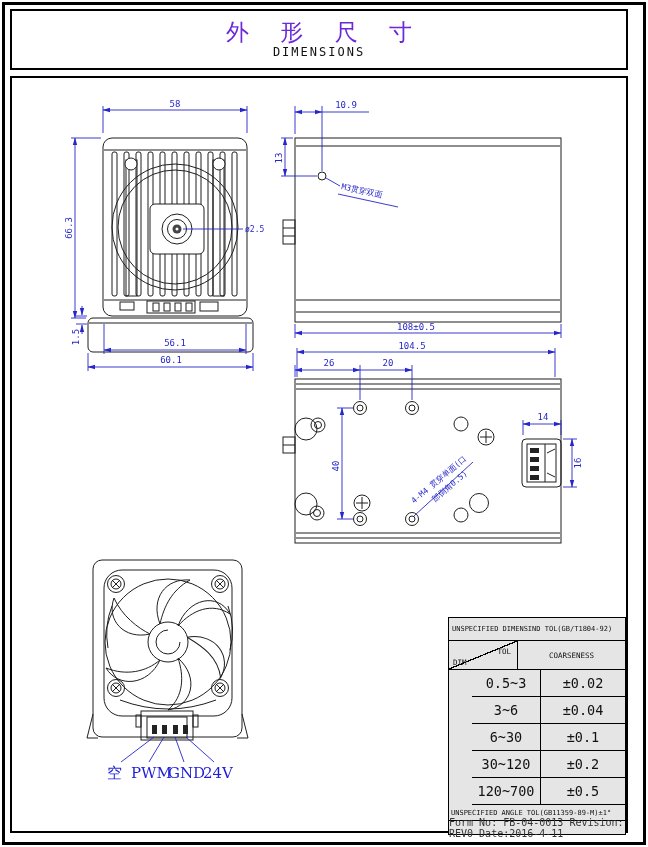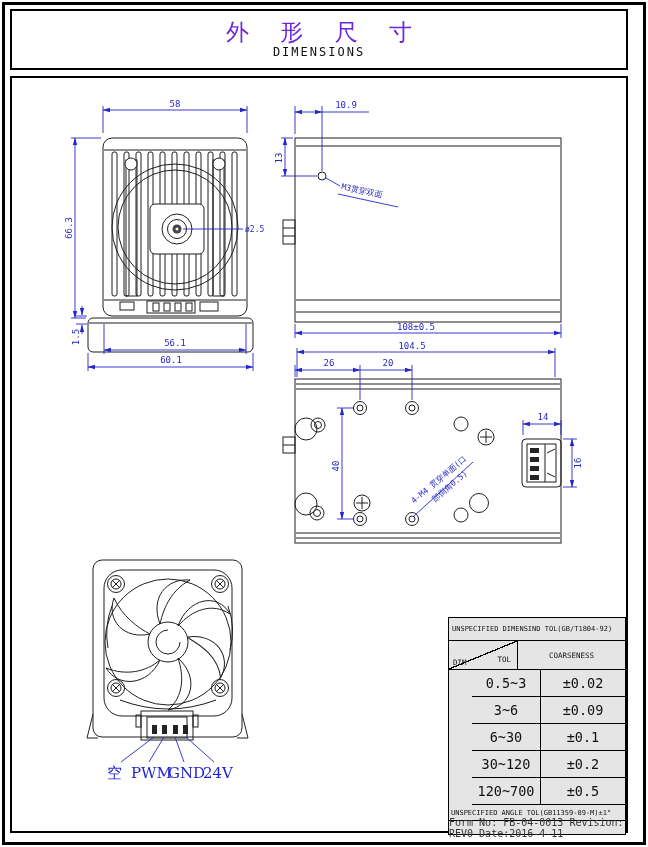--- a/index.html
+++ b/index.html
@@ -24,21 +24,21 @@
              font-family:"DejaVu Sans Mono", monospace;color:#111;}
   .tt-title{height:22px;border-bottom:1px solid #000;font-size:7px;display:flex;align-items:center;padding-left:3px;}
   .tt-row{display:flex;border-bottom:1px solid #000;}
   .tt-c1{width:68px;border-right:1px solid #000;display:flex;align-items:center;justify-content:center;}
   .tt-c2{flex:1;display:flex;align-items:center;justify-content:center;}
   .tt-head{height:28px;font-size:7.5px;}
   .tt-data{height:26px;font-size:13.5px;margin-left:23px;}
   .diag{position:relative;}
   .diag:before{content:"";position:absolute;left:0;top:0;width:100%;height:100%;
      background:linear-gradient(to bottom right, transparent calc(50% - 0.6px), #000 calc(50% - 0.6px), #000 calc(50% + 0.6px), transparent calc(50% + 0.6px));}
-  .diag-tol{position:absolute;top:14px;right:6px;}
+  .diag-tol{position:absolute;top:6px;right:6px;}
   .diag-dim{position:absolute;bottom:2px;left:4px;}
   .tt-angle{height:15px;border-bottom:1px solid #000;font-size:7px;display:flex;align-items:center;padding-left:2px;}
   .tt-form{height:13px;font-size:10px;display:flex;align-items:center;justify-content:center;color:#333;}
 </style>
 </head>
 <body>
 
 <div id="page">
   <div id="outer-border"></div>
 
@@ -328,21 +328,21 @@
         <span class="diag-dim">DIM</span>
       </div>
       <div class="tt-c2">COARSENESS</div>
     </div>
     <div class="tt-row tt-data">
       <div class="tt-c1">0.5~3</div>
       <div class="tt-c2">±0.02</div>
     </div>
     <div class="tt-row tt-data">
       <div class="tt-c1">3~6</div>
-      <div class="tt-c2">±0.09</div>
+      <div class="tt-c2">±0.04</div>
     </div>
     <div class="tt-row tt-data">
       <div class="tt-c1">6~30</div>
       <div class="tt-c2">±0.1</div>
     </div>
     <div class="tt-row tt-data">
       <div class="tt-c1">30~120</div>
       <div class="tt-c2">±0.2</div>
     </div>
     <div class="tt-row tt-data">

